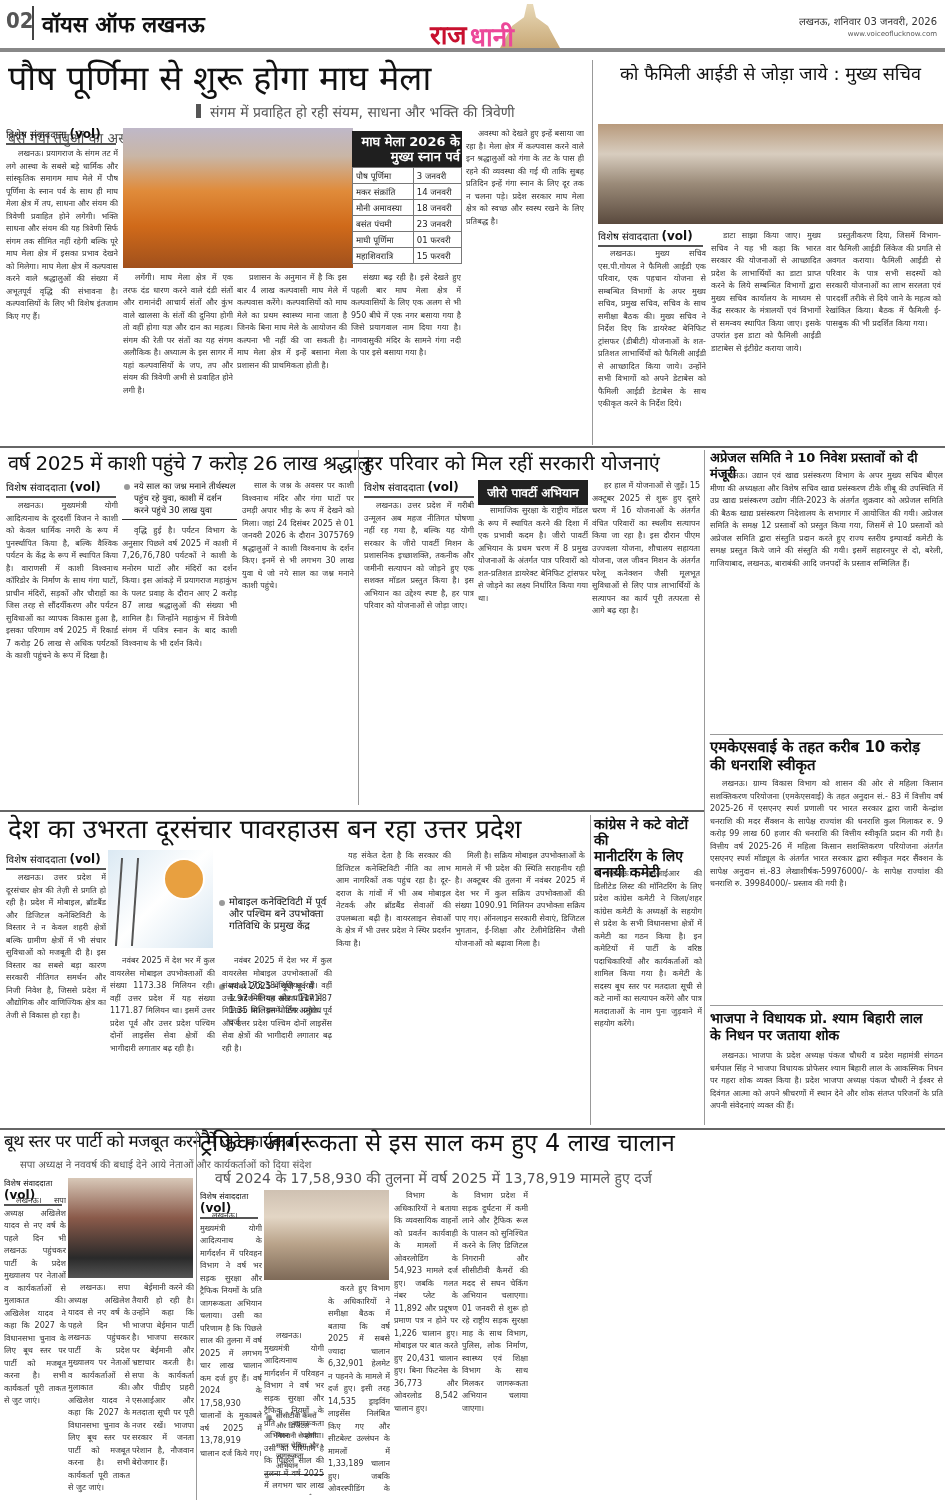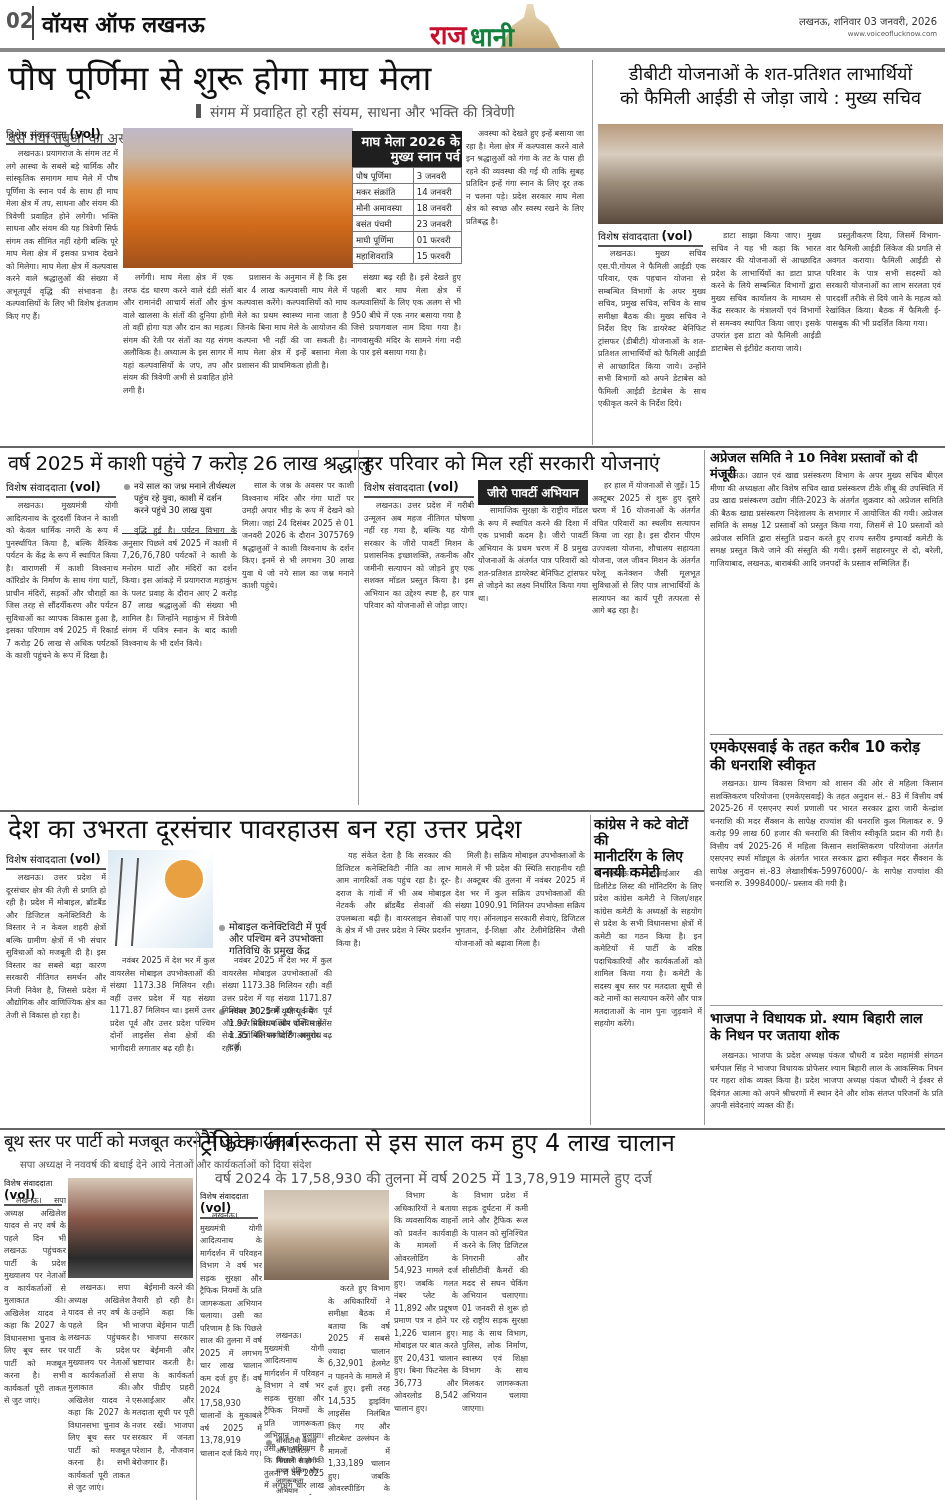--- a/index.html
+++ b/index.html
@@ -4,21 +4,21 @@
 <style>
 *{box-sizing:border-box;margin:0;padding:0}
 body{width:945px;height:1500px;background:#fff;font-family:"DejaVu Sans",sans-serif;color:#222;overflow:hidden;position:relative}
 .abs{position:absolute}
 .masthead{left:0;top:0;width:945px;height:50px}
 .pgnum{left:6px;top:8px;font-size:22px;font-weight:bold;color:#555;font-family:"DejaVu Sans Condensed","DejaVu Sans",sans-serif}
 .pgsep{left:32px;top:6px;width:2px;height:34px;background:#444}
 .section{left:42px;top:8px;font-size:22px;font-weight:bold;color:#111}
 .logo{left:430px;top:4px;width:140px;height:44px}
 .logo .raj{position:absolute;left:0;top:12px;font-size:26px;font-weight:bold;color:#c8102e}
-.logo .dhani{position:absolute;left:40px;top:14px;font-size:26px;font-weight:bold;color:#15803d}
+.logo .dhani{position:absolute;left:40px;top:14px;font-size:26px;font-weight:bold;color:#ec4899}
 .logo .dome{position:absolute;left:70px;top:0;width:60px;height:44px;background:linear-gradient(#e8d9b8,#c9a977);clip-path:polygon(45% 0,55% 0,60% 30%,80% 50%,100% 100%,0 100%,20% 50%,40% 30%)}
 .date{right:8px;top:14px;font-size:10px;color:#333;text-align:center}
 .url{right:8px;top:30px;font-size:7px;color:#555}
 .rule{left:0;top:48px;width:945px;height:4px;background:#888}
 .hl{font-weight:normal;color:#111;line-height:1.1}
 .sub{color:#555;font-size:15px}
 .byline{font-size:10px;color:#111;border-bottom:2px solid #555;padding-bottom:2px;width:150px}
 .byline b{font-size:12px}
 .txt{font-size:8px;line-height:12.5px;color:#333;text-align:justify;overflow:hidden}
 .txt p{text-indent:12px}
@@ -26,21 +26,21 @@
 .crowd{background:linear-gradient(180deg,#bfb8c8 0%,#c9b6a6 20%,#e08b3a 45%,#d06a1a 70%,#a0501c 100%)}
 .meeting{background:linear-gradient(180deg,#b89a7c 0%,#d8cdbf 30%,#9a8a78 60%,#5a4a3e 100%)}
 .telecom{background:linear-gradient(135deg,#dbe9f3,#ffffff 50%,#d7e6f1)}
 .rally{background:linear-gradient(180deg,#d8c8b8,#8a5a4a 40%,#2a2a2a 80%,#555)}
 .traffic{background:linear-gradient(180deg,#cfc1b2 0%,#e3d6c5 30%,#b9a38a 60%,#7e6a58 100%)}
 table.mela{border-collapse:collapse;width:100%;font-size:8.5px}
 table.mela td{border:1px solid #777;padding:2px 3px;color:#222}
 .tblhead{background:#1f1f1f;color:#fff;font-weight:bold;text-align:right;font-size:13px;line-height:15px;padding:3px 2px}
 .bullet{font-size:9px;line-height:13px;color:#111;padding-left:12px;position:relative}
 .bullet:before{content:"";position:absolute;left:2px;top:4px;width:6px;height:6px;border-radius:50%;background:#999}
-.bline{border-bottom:1.5px solid #333;padding-bottom:17px;margin-bottom:15px}
+.bline{border-bottom:1.5px solid #333;padding-bottom:3px;margin-bottom:4px}
 .badge{background:#222;color:#fff;font-weight:bold;font-size:12px;text-align:center;padding:4px 0}
 .vrule{width:1px;background:#999}
 .hrule{height:1px;background:#999}
 .sideh{font-size:14px;font-weight:bold;color:#111;line-height:1.2}
 </style>
 </head>
 <body>
 
 <div class="abs masthead">
   <div class="abs pgnum">02</div>
@@ -112,21 +112,20 @@
 <div class="abs txt" style="left:351px;top:272px;width:110px;height:168px">
     <p>संख्या बढ़ रही है। इसे देखते हुए पहली बार माघ मेला क्षेत्र में कल्पवासियों के लिए एक अलग से भी 950 बीघे में एक नगर बसाया गया है जिसे प्रयागवाल नाम दिया गया है। नागवासुकी मंदिर के सामने गंगा नदी के पार इसे बसाया गया है।</p>
   </div>
 <div class="abs txt" style="left:466px;top:128px;width:118px;height:312px">
     <p>अवस्था को देखते हुए इन्हें बसाया जा रहा है। मेला क्षेत्र में कल्पवास करने वाले इन श्रद्धालुओं को गंगा के तट के पास ही रहने की व्यवस्था की गई थी ताकि सुबह प्रतिदिन इन्हें गंगा स्नान के लिए दूर तक न चलना पड़े। प्रदेश सरकार माघ मेला क्षेत्र को स्वच्छ और स्वस्थ रखने के लिए प्रतिबद्ध है।</p>
   </div>
 
 <div class="abs vrule" style="left:592px;top:60px;height:385px"></div>
 
 <div class="abs hl" style="left:598px;top:62px;font-size:18px;font-weight:normal;width:345px;line-height:24px;text-align:center">
-  <div>डीबीटी योजनाओं के शत-प्रतिशत लाभार्थियों</div>
   <div>को फैमिली आईडी से जोड़ा जाये : मुख्य सचिव</div>
 </div>
 <div class="abs photo meeting" style="left:598px;top:124px;width:345px;height:100px"></div>
 <div class="abs byline" style="left:598px;top:229px;width:105px"><span>विशेष संवाददाता</span> <b>(vol)</b></div>
 <div class="abs txt" style="left:598px;top:248px;width:108px;height:192px">
     <p>लखनऊ। मुख्य सचिव एस.पी.गोयल ने फैमिली आईडी एक परिवार, एक पहचान योजना से सम्बन्धित विभागों के अपर मुख्य सचिव, प्रमुख सचिव, सचिव के साथ समीक्षा बैठक की। मुख्य सचिव ने निर्देश दिए कि डायरेक्ट बेनिफिट ट्रांसफर (डीबीटी) योजनाओं के शत-प्रतिशत लाभार्थियों को फैमिली आईडी से आच्छादित किया जाये। उन्होंने सभी विभागों को अपने डेटाबेस को फैमिली आईडी डेटाबेस के साथ एकीकृत करने के निर्देश दिये।</p>
   </div>
 <div class="abs txt" style="left:711px;top:230px;width:110px;height:210px">
     <p>डाटा साझा किया जाए। मुख्य सचिव ने यह भी कहा कि भारत सरकार की योजनाओं से आच्छादित प्रदेश के लाभार्थियों का डाटा प्राप्त करने के लिये सम्बन्धित विभागों द्वारा मुख्य सचिव कार्यालय के माध्यम से केंद्र सरकार के मंत्रालयों एवं विभागों से समन्वय स्थापित किया जाए। इसके उपरांत इस डाटा को फैमिली आईडी डाटाबेस से इंटीग्रेट कराया जाये।</p>
   </div>

